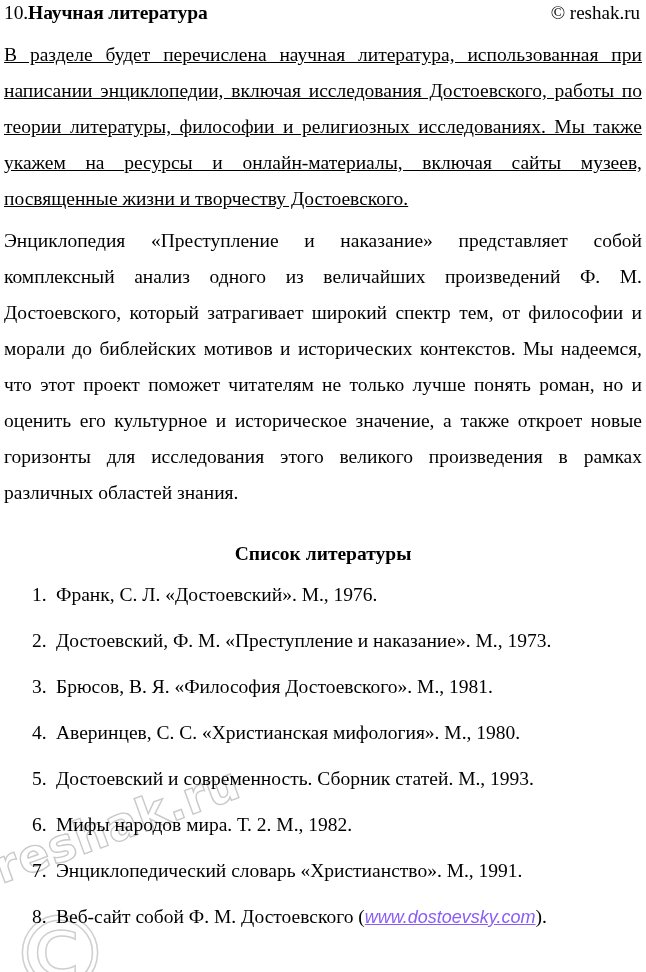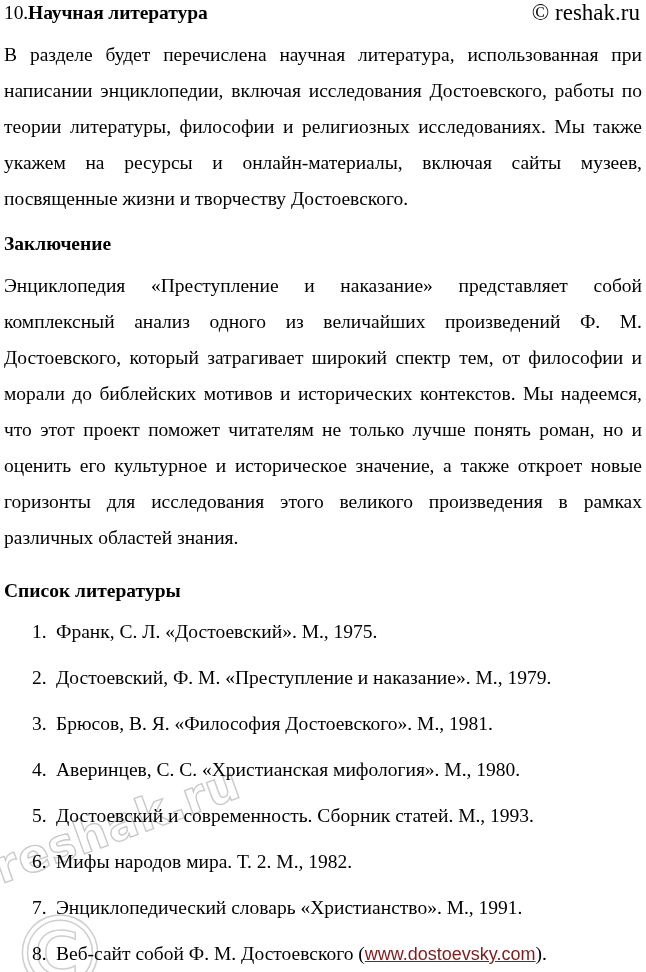--- a/index.html
+++ b/index.html
@@ -39,47 +39,47 @@
     white-space: nowrap;
     letter-spacing: -0.1px;
   }
   .section-title .num {
     font-weight: normal;
   }
   .section-title .ttl {
     font-weight: bold;
   }
   .copyright {
-    font-size: 23px;
+    font-size: 19px;
     line-height: 24px;
     white-space: nowrap;
     padding-right: 2px;
   }
 
   
   p.body-par {
     margin: 0;
     font-size: 19.5px;
     line-height: 36px;
     text-align: justify;
     text-justify: inter-word;
     letter-spacing: 0px;
     word-spacing: 0px;
   }
-  p.par-1 { margin-top: 10px; }
+  p.par-1 { margin-top: 10px; text-decoration: underline; }
 
   h2.sub-head {
     margin: 0;
     font-size: 19.5px;
     line-height: 36px;
     font-weight: bold;
     text-align: left;
   }
   h2.head-conclusion { margin-top: 9px; }
-  h2.head-biblio { margin-top: 17px; }
+  h2.head-biblio { margin-top: 25px; text-align: center; }
 
   p.par-2 { margin-top: 6px; }
 
   
   ol.biblio {
     margin: 10px 0 0 0;
     padding: 0 0 0 52px;
     list-style: none;
     counter-reset: refcount;
   }
@@ -92,24 +92,25 @@
     white-space: nowrap;
   }
   ol.biblio li::before {
     content: counter(refcount) ".";
     position: absolute;
     left: -24px;
     width: 20px;
     text-align: left;
   }
   a.ext-link {
-    color: #7f1d1d;
+    color: #8b5cf6;
     text-decoration: underline;
     font-family: "Liberation Sans", "DejaVu Sans", sans-serif;
     font-size: 18px;
+    font-style: italic;
   }
 
   
   .watermark {
     position: absolute;
     left: 0;
     top: 840px;
     width: 230px;
     height: 132px;
     z-index: 1;
@@ -153,29 +154,28 @@
 
   <div class="header-row">
     <div class="section-title">
       <span class="num">10.</span><span class="ttl">Научная литература</span>
     </div>
     <div class="copyright">© reshak.ru</div>
   </div>
 
   <p class="body-par par-1">В разделе будет перечислена научная литература, использованная при написании энциклопедии, включая исследования Достоевского, работы по теории литературы, философии и религиозных исследованиях. Мы также укажем на ресурсы и онлайн-материалы, включая сайты музеев, посвященные жизни и творчеству Достоевского.</p>
 
-  <h2 class="sub-head head-conclusion">Заключение</h2>
 
   <p class="body-par par-2">Энциклопедия «Преступление и наказание» представляет собой комплексный анализ одного из величайших произведений Ф. М. Достоевского, который затрагивает широкий спектр тем, от философии и морали до библейских мотивов и исторических контекстов. Мы надеемся, что этот проект поможет читателям не только лучше понять роман, но и оценить его культурное и историческое значение, а также откроет новые горизонты для исследования этого великого произведения в рамках различных областей знания.</p>
 
   <h2 class="sub-head head-biblio">Список литературы</h2>
 
   <ol class="biblio">
-    <li><span>Франк, С. Л. «Достоевский». М., 1975.</span></li>
-    <li><span>Достоевский, Ф. М. «Преступление и наказание». М., 1979.</span></li>
+    <li><span>Франк, С. Л. «Достоевский». М., 1976.</span></li>
+    <li><span>Достоевский, Ф. М. «Преступление и наказание». М., 1973.</span></li>
     <li><span>Брюсов, В. Я. «Философия Достоевского». М., 1981.</span></li>
     <li><span>Аверинцев, С. С. «Христианская мифология». М., 1980.</span></li>
     <li><span>Достоевский и современность. Сборник статей. М., 1993.</span></li>
     <li><span>Мифы народов мира. Т. 2. М., 1982.</span></li>
     <li><span>Энциклопедический словарь «Христианство». М., 1991.</span></li>
     <li><span>Веб-сайт собой Ф. М. Достоевского (</span><a class="ext-link" href="#">www.dostoevsky.com</a><span>).</span></li>
   </ol>
 
 </div>
 

